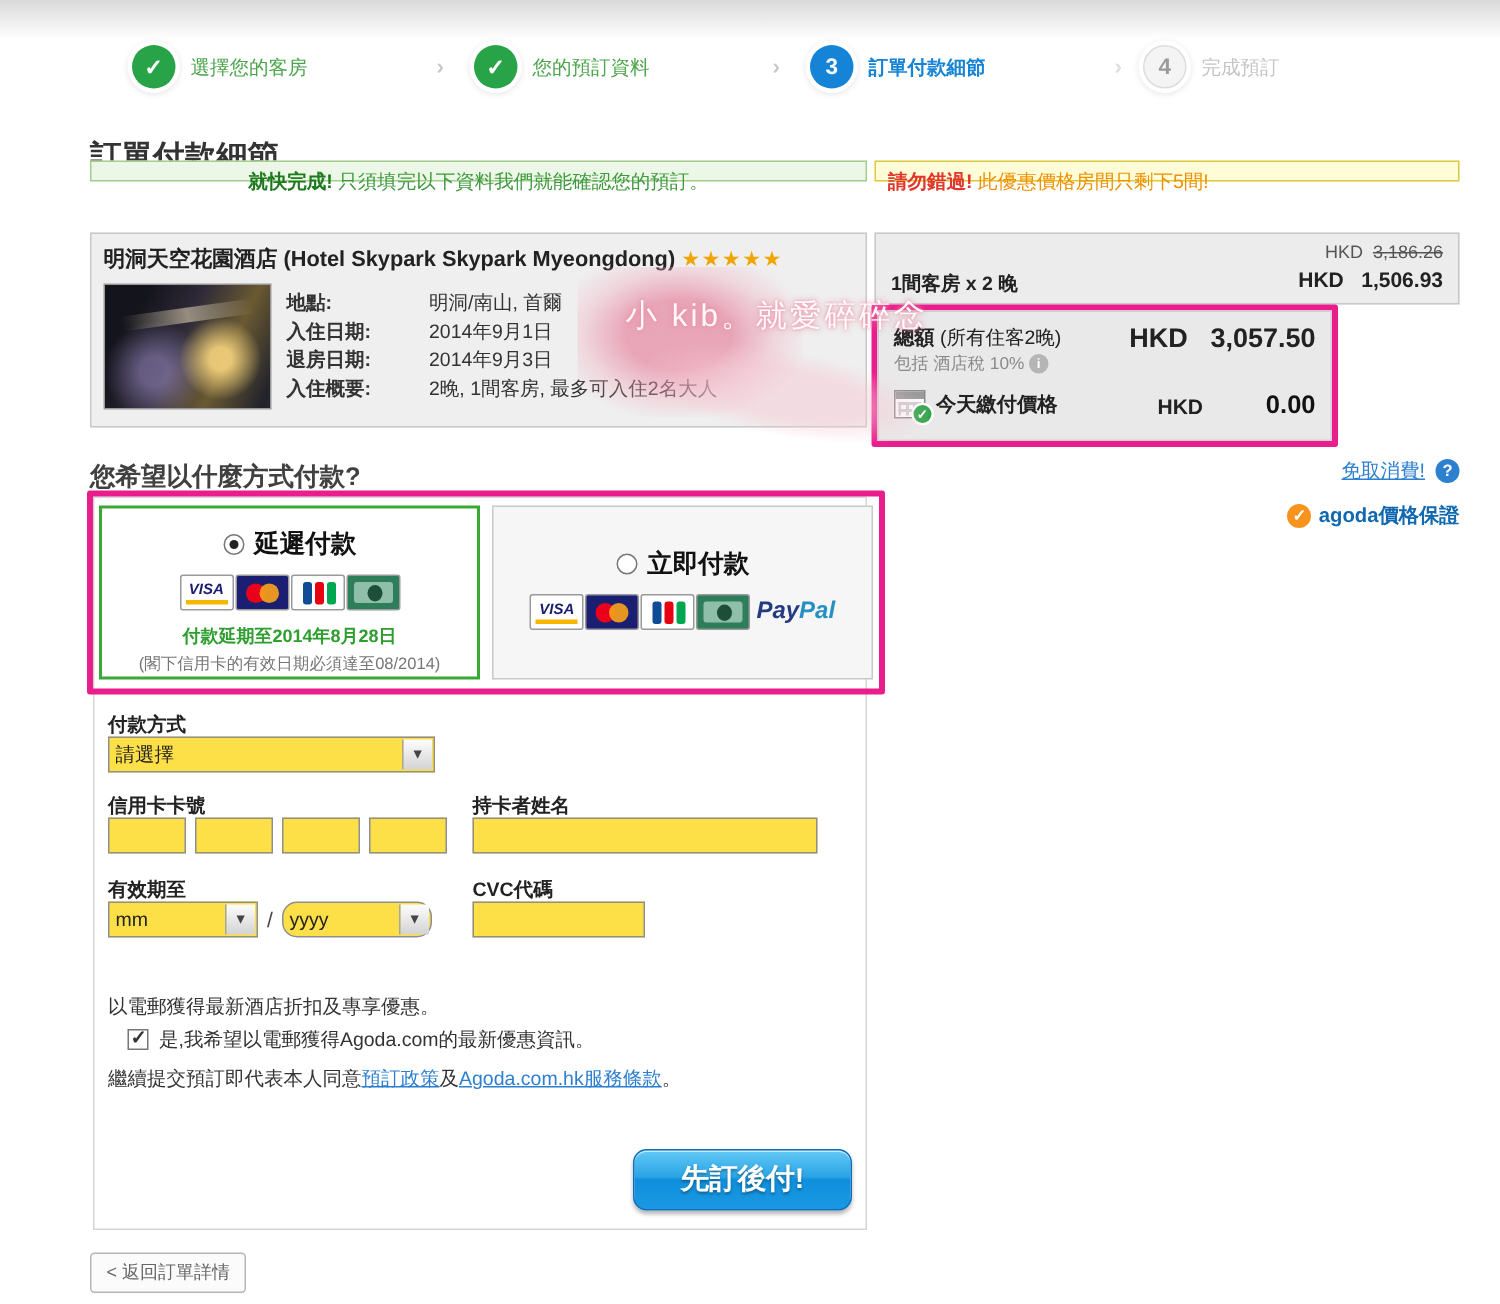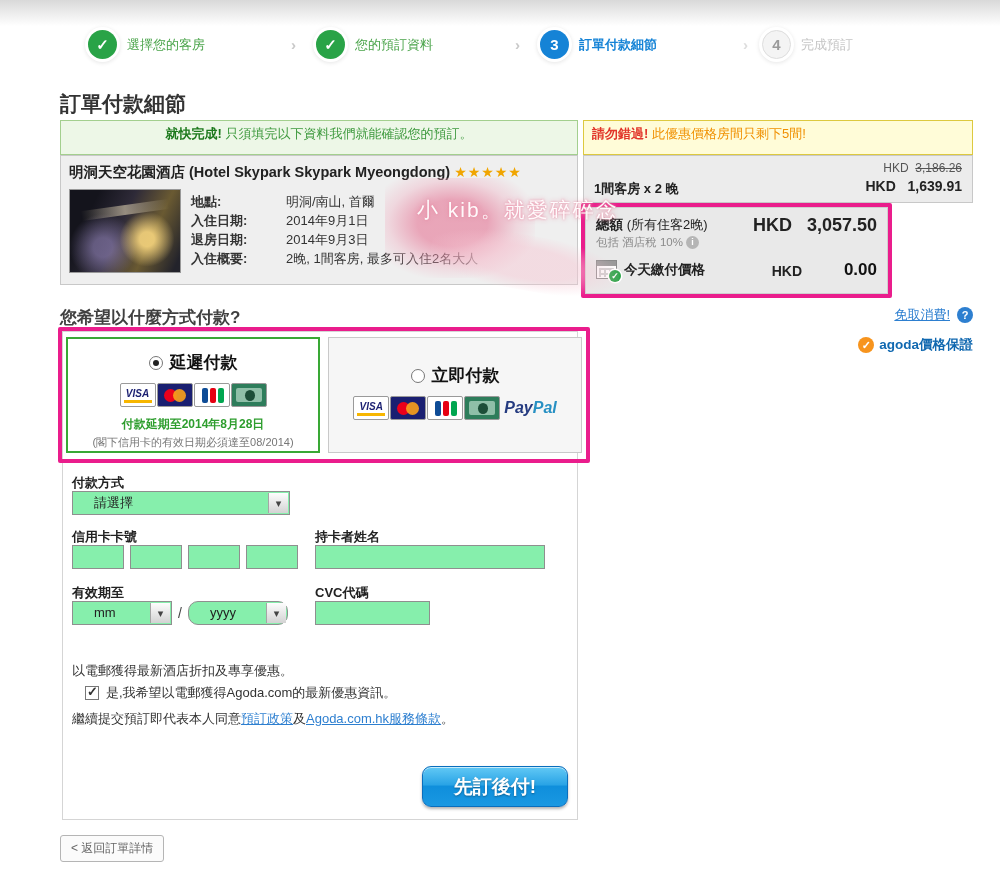--- a/index.html
+++ b/index.html
@@ -21,21 +21,21 @@
   .step-label  { font-size:13px; }
   .lbl-done    { color:#4aa44a; }
   .lbl-current { color:#1583d6; font-weight:bold; }
   .lbl-next    { color:#c4c4c4; }
   .step-chev   { position:absolute; top:36px; font-size:15px; font-weight:bold; color:#c9c9c9; }
   .chev-light  { color:#dddddd; }
 
   .page-title { position:absolute; left:60px; top:90px; font-size:21px; color:#333; font-weight:bold; }
 
   
-  .banner { position:absolute; top:120px; height:35px; line-height:25px; text-align:center;
+  .banner { position:absolute; top:107px; height:14px; line-height:25px; text-align:center;
     font-size:13px; }
   .banner-green { left:60px; width:518px; background:#edf7e7; border:1px solid #a3cf8e; }
   .bg-bold { color:#1e7a1e; font-weight:bold; }
   .bg-rest { color:#3f9a3f; }
   .banner-yellow { left:583px; width:390px; background:#fffcd8; border:1px solid #ddc93f; text-align:left; padding-left:8px; }
   .by-bold { color:#e2362a; font-weight:bold; }
   .by-rest { color:#f09000; }
 
   
   .hotel-box { position:absolute; left:60px; top:155px; width:518px; height:130px;
@@ -131,22 +131,22 @@
   .card-amex { background:#2e7d5b; }
   .card-amex::before { content:""; position:absolute; left:4px; top:4px; right:4px; bottom:4px;
     background:#8fbfa8; border-radius:2px; }
   .card-amex::after { content:""; position:absolute; left:13px; top:6px; width:10px; height:11px;
     border-radius:50%; background:#1c4e38; }
   .paypal { font-size:16px; font-weight:bold; font-style:italic; margin-left:3px; }
   .pp1 { color:#253b80; } .pp2 { color:#2790c3; }
 
   
   .flabel { position:absolute; font-size:13px; font-weight:bold; color:#222; z-index:5; }
-  .input, .select { position:absolute; height:24px; background:#86efac; border:1px solid #8f8f8f;
-    font-size:13px; color:#222; line-height:22px; padding-left:21px; z-index:5; }
+  .input, .select { position:absolute; height:24px; background:#fde047; border:1px solid #8f8f8f;
+    font-size:13px; color:#222; line-height:22px; padding-left:4px; z-index:5; }
   .select { padding-right:22px; }
   .ddl-btn { position:absolute; right:1px; top:1px; bottom:1px; width:20px;
     background:linear-gradient(#fdfdfd, #d3d3d3); border-left:1px solid #a5a5a5;
     text-align:center; color:#444; font-size:11px; line-height:20px; cursor:pointer; }
   .slash { position:absolute; font-size:14px; color:#444; z-index:5; }
 
   .promo-text { position:absolute; left:72px; top:662px; font-size:13px; color:#333; z-index:5; }
   .optin-row { position:absolute; left:85px; top:684px; display:flex; align-items:center; gap:7px; z-index:5; }
   .checkbox { width:14px; height:14px; background:#fff; border:1px solid #777; position:relative; cursor:pointer; }
   .checkbox::after { content:"✓"; position:absolute; left:1px; top:-3px; font-size:13px; font-weight:bold; color:#333; }
@@ -238,21 +238,21 @@
   </div>
 
   <div class="price-top">
     <div class="old-line">
       <span>HKD</span>&nbsp;
       <s>3,186.26</s>
     </div>
     <div class="room-line">1間客房 x 2 晚</div>
     <div class="room-price">
       <span>HKD</span>&nbsp;&nbsp;
-      <span>1,639.91</span>
+      <span>1,506.93</span>
     </div>
   </div>
 
   <div class="pink-box pink-1">
     <div class="summary-inner">
       <div class="total-label">
         <b>總額</b>
         <span>(所有住客2晚)</span>
       </div>
       <div class="total-price">

